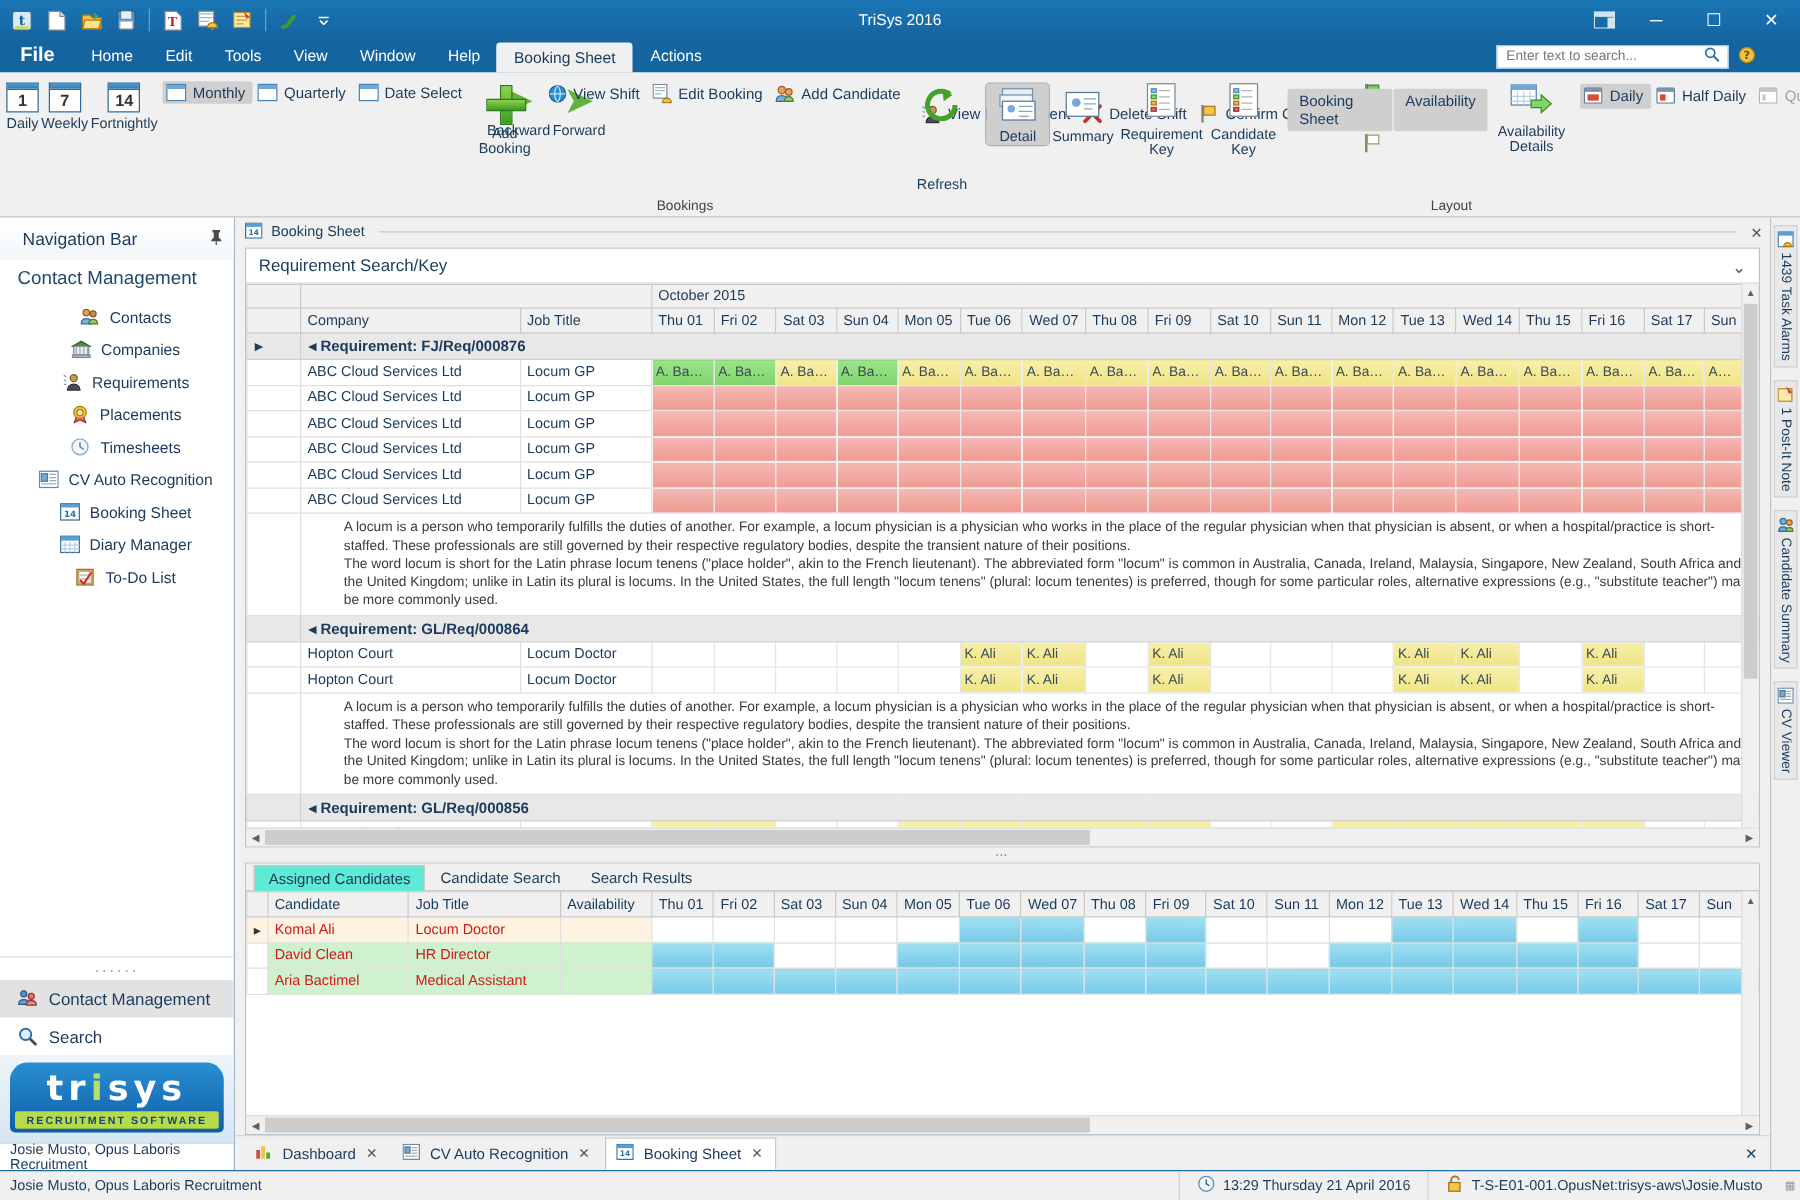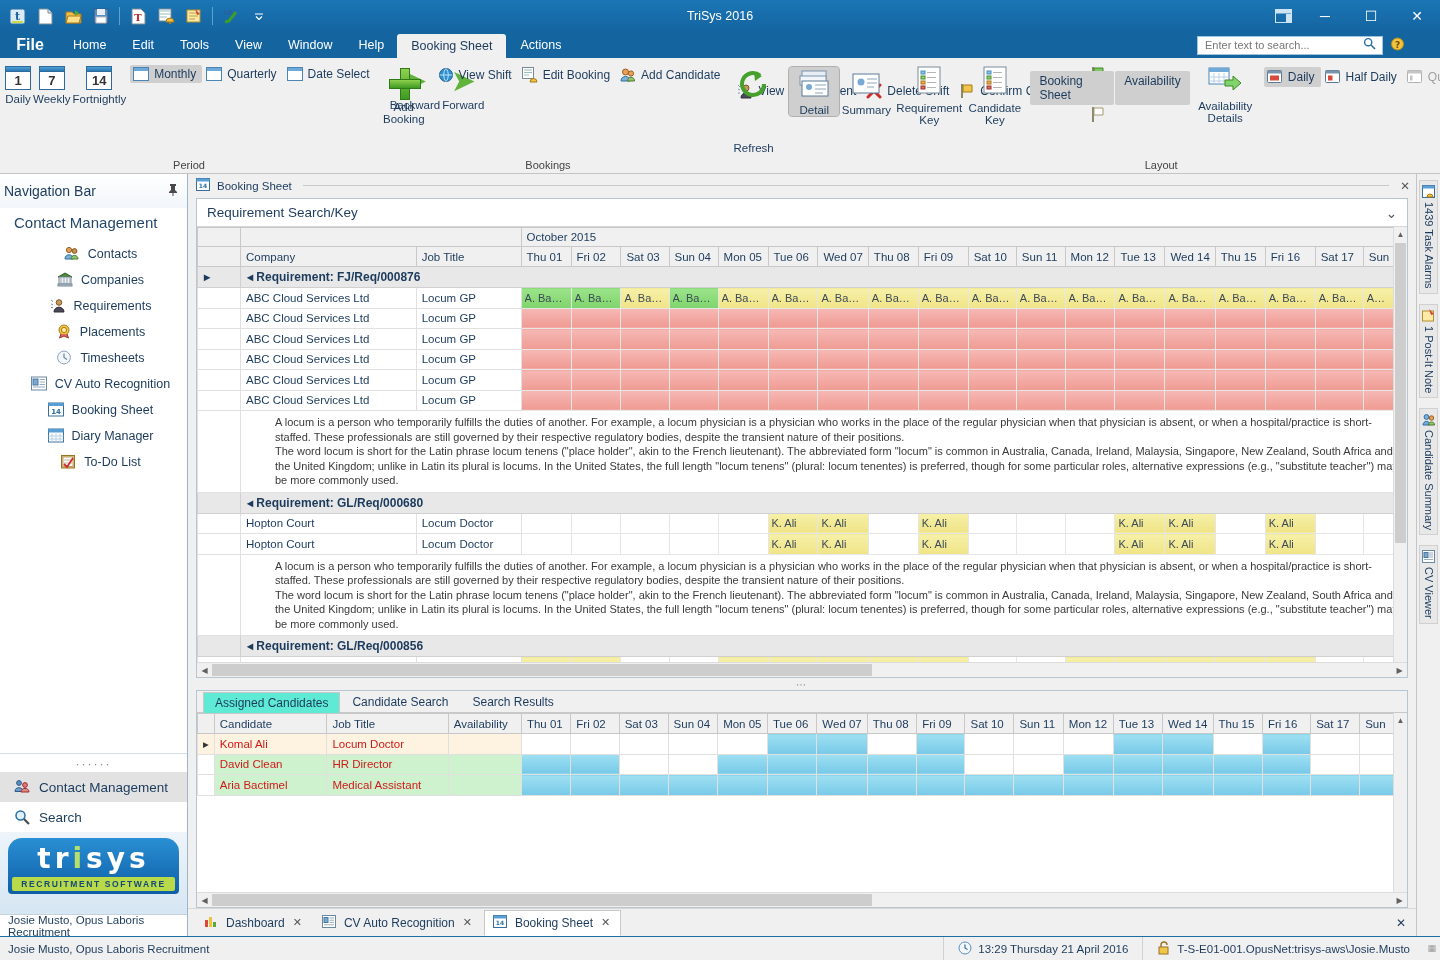--- a/index.html
+++ b/index.html
@@ -113,31 +113,31 @@
   
   .mainrow { flex:1; display:flex; min-height:0; }
 
   
   .navbar-pane {
     width:188px; background:#fff; border-right:1px solid #9fb6c8;
     display:flex; flex-direction:column; flex:none;
   }
   .nav-header {
     height:34px; display:flex; align-items:center; justify-content:space-between;
-    padding:0 8px 0 4px; font-size:14px; color:#1b3a5c;
+    padding:0 8px 0 18px; font-size:14px; color:#1b3a5c;
     background:linear-gradient(#ffffff,#f2f6fa);
   }
   .nav-title2 { padding:6px 0 10px 14px; font-size:15px; color:#24486b; }
   .nav-list { flex:1; overflow:hidden; }
   .nav-item { display:flex; align-items:center; gap:8px; padding:5px 0 5px 14px; font-size:12.5px;justify-content:center; }
   .nav-dots { text-align:center; color:#8a8a8a; letter-spacing:2px; font-size:12px; padding:3px 0 1px 0; }
   .nav-bottom { border-top:1px solid #d7dfe6; }
   .nav-btn { display:flex; align-items:center; gap:9px; padding:7px 0 7px 14px; font-size:13.5px; }
   .nav-btn.sel { background:#e2e2e2; }
-  .logo-wrap { padding:6px 8px 20px 8px; background:linear-gradient(#eef4fa,#d6e6f3); }
+  .logo-wrap { padding:6px 8px 8px 8px; background:linear-gradient(#eef4fa,#d6e6f3); }
   .logo {
     background:linear-gradient(#2a8fd4,#0e5ea6); border-radius:14px 14px 4px 4px;
     padding:6px 4px 3px 4px; text-align:center; position:relative;
   }
   .logo .word { color:#fff; font-size:28px; font-weight:bold; letter-spacing:4px; line-height:30px; font-family:"DejaVu Sans", sans-serif; }
   .logo .word .dot { color:#b7e06a; }
   .logo .tag {
     background:#b7d94a; color:#14487a; font-size:8.5px; font-weight:bold; letter-spacing:1.6px;
     padding:2px 0; margin-top:3px; border-radius:2px;
   }
@@ -399,21 +399,20 @@
         <div class="rgroup-sep" style="margin-left:6px;"></div>
         <div class="big-btn big-btn-wide" style="margin-left:4px;">
           <div class="arrow-ico">➤</div>
           <div class="lbl">Backward</div>
         </div>
         <div class="big-btn big-btn-wide">
           <div class="arrow-ico">➤</div>
           <div class="lbl">Forward</div>
         </div>
       </div>
-      <div class="rgroup-label">Period</div>
     </div>
     <div class="rgroup-sep"></div>
 
     <div class="rgroup" style="width:340px;">
       <div class="rgroup-body">
         <div class="big-btn big-btn-wide" style="margin-top:2px;">
           <div class="plus-ico"></div>
           <div class="lbl">Add Booking</div>
         </div>
         <div class="small-col" style="margin-left:8px;">
@@ -976,21 +975,21 @@
                   </tr>
                   <tr class="desc">
                     <td></td>
                     <td colspan="20">
                       <div>A locum is a person who temporarily fulfills the duties of another. For example, a locum physician is a physician who works in the place of the regular physician when that physician is absent, or when a hospital/practice is short-staffed. These professionals are still governed by their respective regulatory bodies, despite the transient nature of their positions.</div>
                       <div>The word locum is short for the Latin phrase locum tenens ("place holder", akin to the French lieutenant). The abbreviated form "locum" is common in Australia, Canada, Ireland, Malaysia, Singapore, New Zealand, South Africa and the United Kingdom; unlike in Latin its plural is locums. In the United States, the full length "locum tenens" (plural: locum tenentes) is preferred, though for some particular roles, alternative expressions (e.g., "substitute teacher") may be more commonly used.</div>
                     </td>
                   </tr>
                   <tr class="reqhdr">
                     <td></td>
-                    <td colspan="20">◂ Requirement: GL/Req/000680</td>
+                    <td colspan="20">◂ Requirement: GL/Req/000864</td>
                   </tr>
                   <tr class="grow">
                     <td></td>
                     <td>Hopton Court</td>
                     <td>Locum Doctor</td>
                     <td class="cell "></td>
                     <td class="cell "></td>
                     <td class="cell "></td>
                     <td class="cell "></td>
                     <td class="cell "></td>

